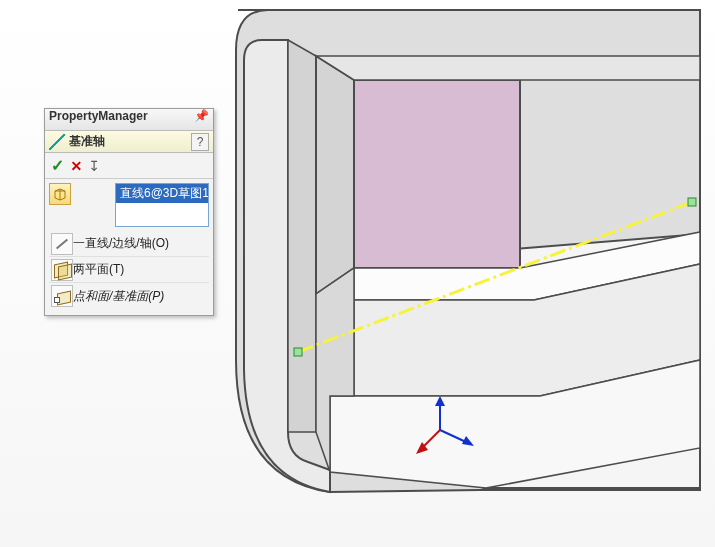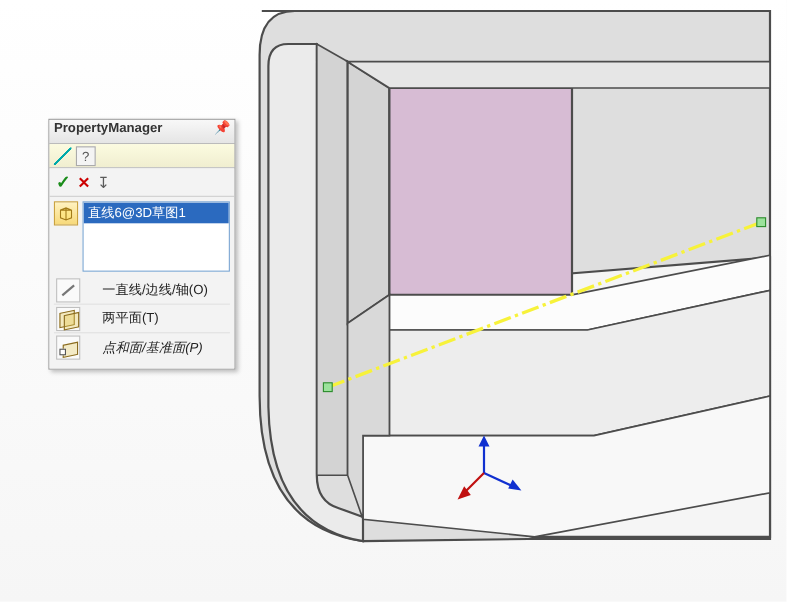--- a/index.html
+++ b/index.html
@@ -89,34 +89,35 @@
   }
   .selbox-row .cube-icon {
     width: 22px; height: 22px;
     border: 1px solid #caa23f;
     background: linear-gradient(#fff2c0,#f7d97a);
     display: flex; align-items: center; justify-content: center;
   }
   .cube-icon svg { display:block; }
   .listbox {
     flex: 1;
-    height: 64px;
+    height: 44px;
     background: #fff;
     border: 1px solid #7aa5d2;
     overflow: hidden;
+    margin-left: 40px;
   }
   .listbox .selitem {
     background: #2b6abf;
     color: #fff;
     padding: 1px 4px;
     font-size: 12px;
     white-space: nowrap;
   }
   .opt-row {
-    display: flex; align-items: center; gap: 20px;
+    display: flex; align-items: center; gap: 0;
     height: 26px;
     padding: 0 2px;
     border-bottom: 1px solid #e0e0e0;
   }
   .opt-row:last-child { border-bottom: none; font-style: italic; }
   .opt-row .opt-icon {
     width: 22px; height: 22px;
     border: 1px solid #bfbfbf;
     background: #fafafa;
     display: flex; align-items: center; justify-content: center;
@@ -186,20 +187,21 @@
   </svg>
 </div>
 
 <div class="propmgr">
   <div class="pm-title">
     <span class="lbl">PropertyManager</span>
     <span class="glyph">📌</span>
   </div>
   <div class="pm-feature">
     <span class="axis-icon"></span>
+    <span class="lbl">基准轴</span>
     <span class="pm-help">?</span>
   </div>
   <div class="pm-actions">
     <span class="ok-icon">✓</span>
     <span class="x-icon">✕</span>
     <span class="pin-icon">↧</span>
   </div>
   <div class="section-body">
     <div class="selbox-row">
       <div class="cube-icon">

